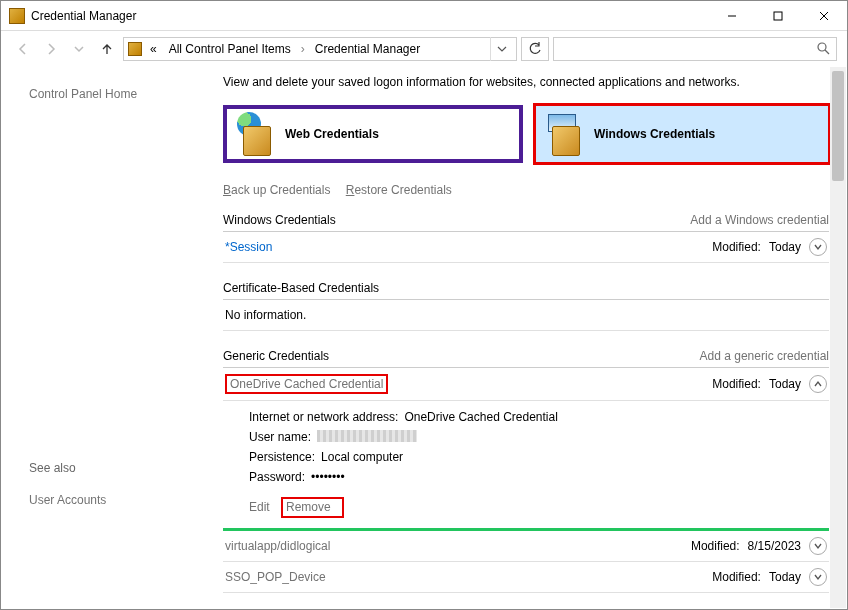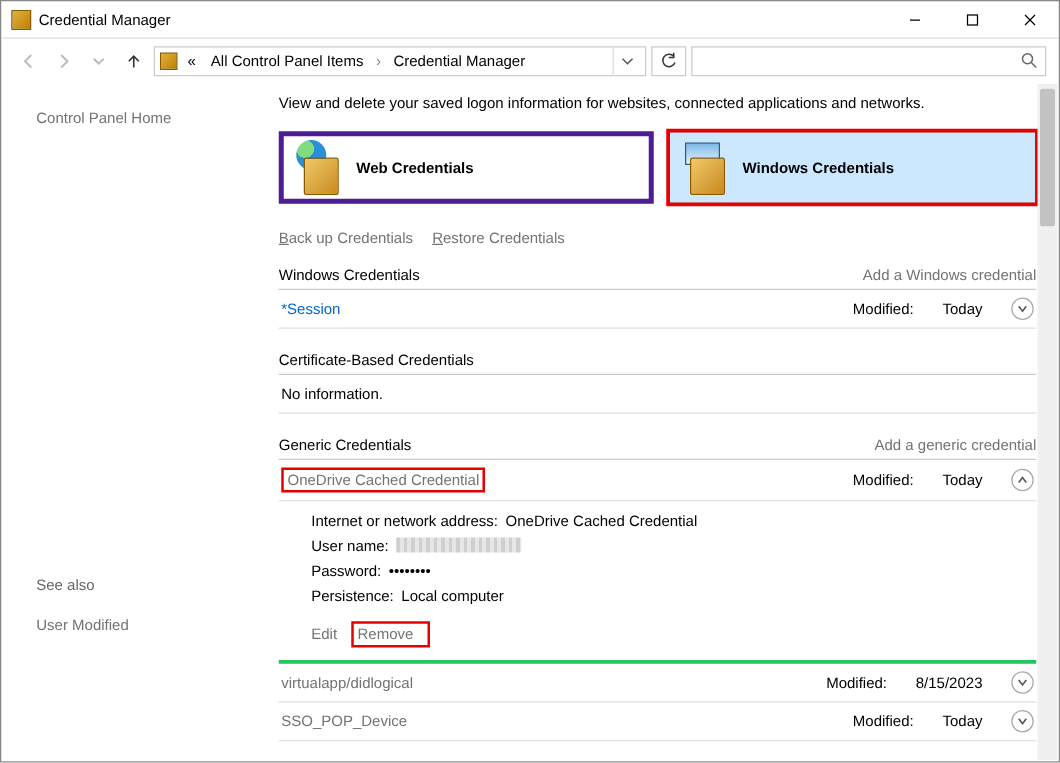--- a/index.html
+++ b/index.html
@@ -185,21 +185,21 @@
   .cred-row {
     display: flex;
     align-items: center;
     justify-content: space-between;
     border-bottom: 1px solid #e0e0e0;
     padding: 6px 2px;
     min-height: 28px;
   }
   .cred-row .name { font-size: 12px; }
   .cred-row .right {
-    display: flex; align-items: center; gap: 23px;
+    display: flex; align-items: center; gap: 8px;
   }
   .mod-label { color: #000; }
   .chevron {
     width: 18px; height: 18px;
     border: 1px solid #aaa;
     border-radius: 50%;
     display:flex;align-items:center;justify-content:center;
     color:#555;
     font-size: 10px;
     cursor: pointer;
@@ -309,21 +309,21 @@
           <line x1="9" y1="9" x2="13" y2="13" stroke="#666" stroke-width="1.2"></line>
         </svg>
     </span>
   </div>
 </div>
 
 <div class="content">
   <div class="sidebar">
     <a class="link">Control Panel Home</a>
     <div class="seealso">See also</div>
-    <a class="link">User Modified</a>
+    <a class="link">User Accounts</a>
   </div>
 
   <div class="main">
     <div class="intro">View and delete your saved logon information for websites, connected applications and networks.</div>
 
     <div class="cred-buttons">
       <div class="cred-btn">
         <div class="big-icon">
           <div class="globe"></div>
             <div class="safe"></div>
@@ -390,26 +390,26 @@
     <div class="details">
       <div class="dr">
         <span class="lbl">Internet or network address:</span>
         <span class="val">OneDrive Cached Credential</span>
       </div>
       <div class="dr">
         <span class="lbl">User name:</span>
         <span class="blurred"></span>
       </div>
       <div class="dr">
+        <span class="lbl">Persistence:</span>
+        <span class="val">Local computer</span>
+      </div>
+      <div class="dr">
         <span class="lbl">Password:</span>
         <span class="val">••••••••</span>
-      </div>
-      <div class="dr">
-        <span class="lbl">Persistence:</span>
-        <span class="val">Local computer</span>
       </div>
       <div class="action-row">
         <a class="link">Edit</a>
         <span class="red-hl-sm">
           <a class="link">Remove</a>
         </span>
       </div>
     </div>
 
     <div class="cred-row">

